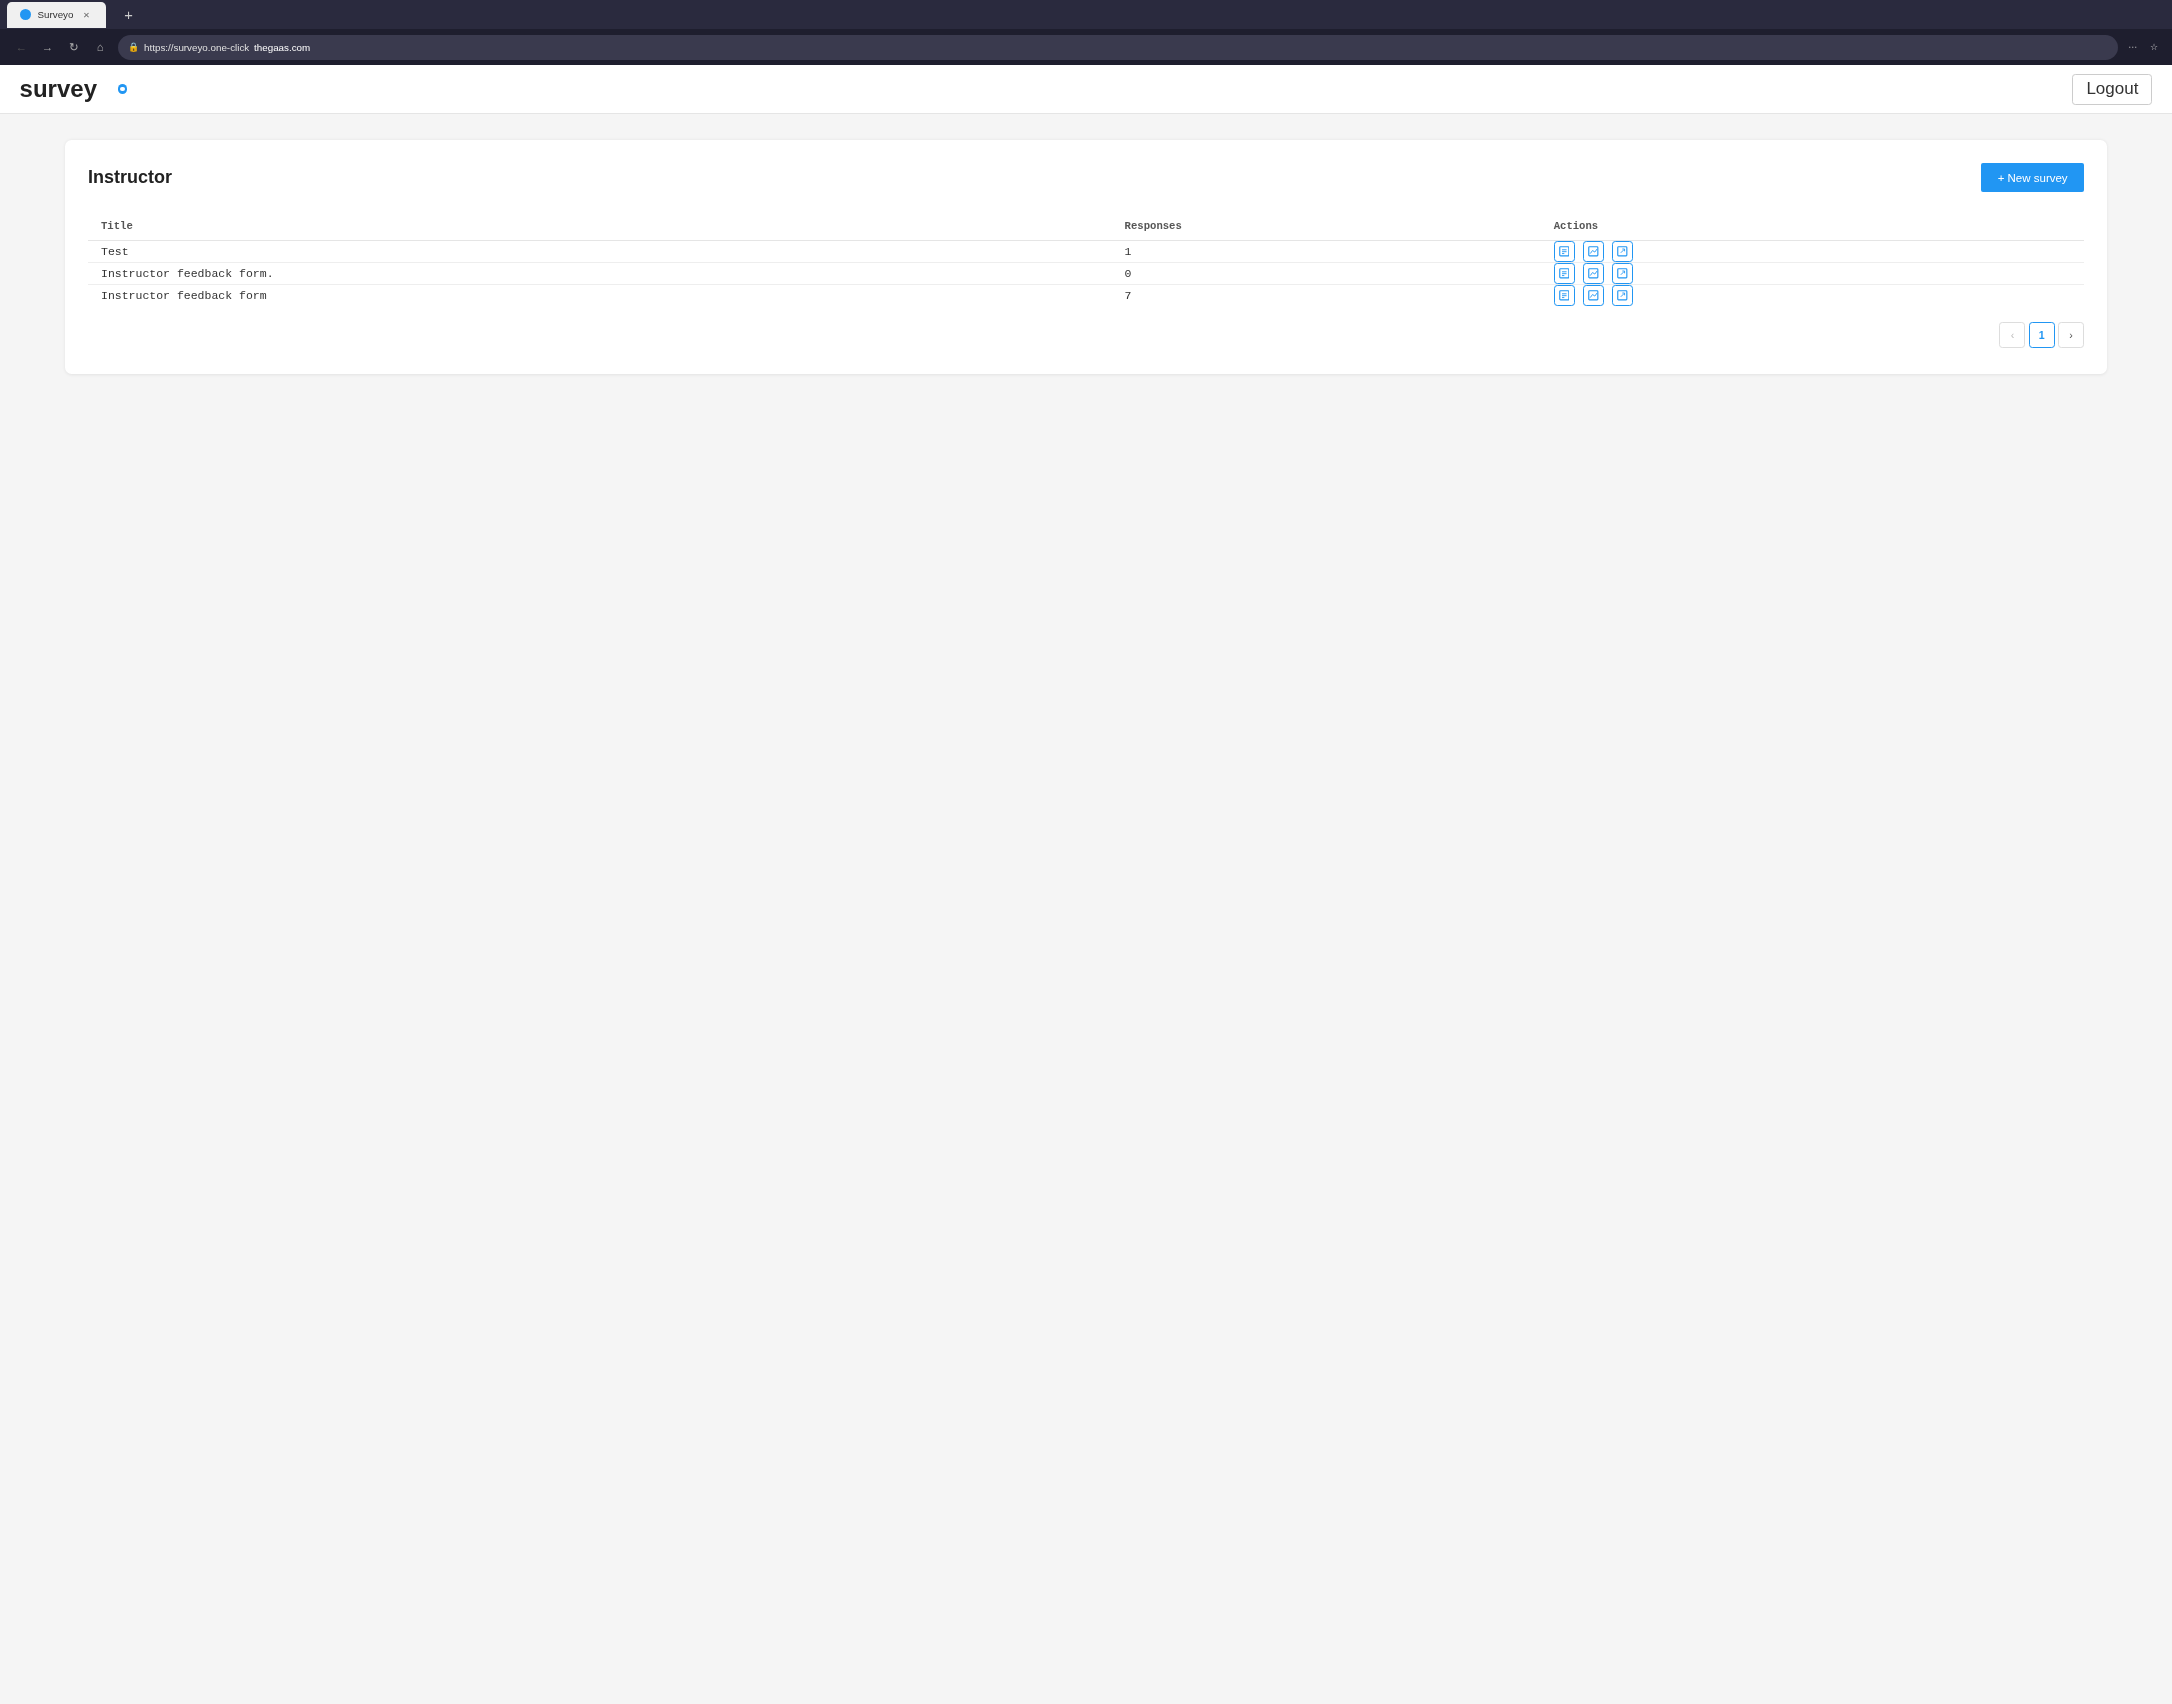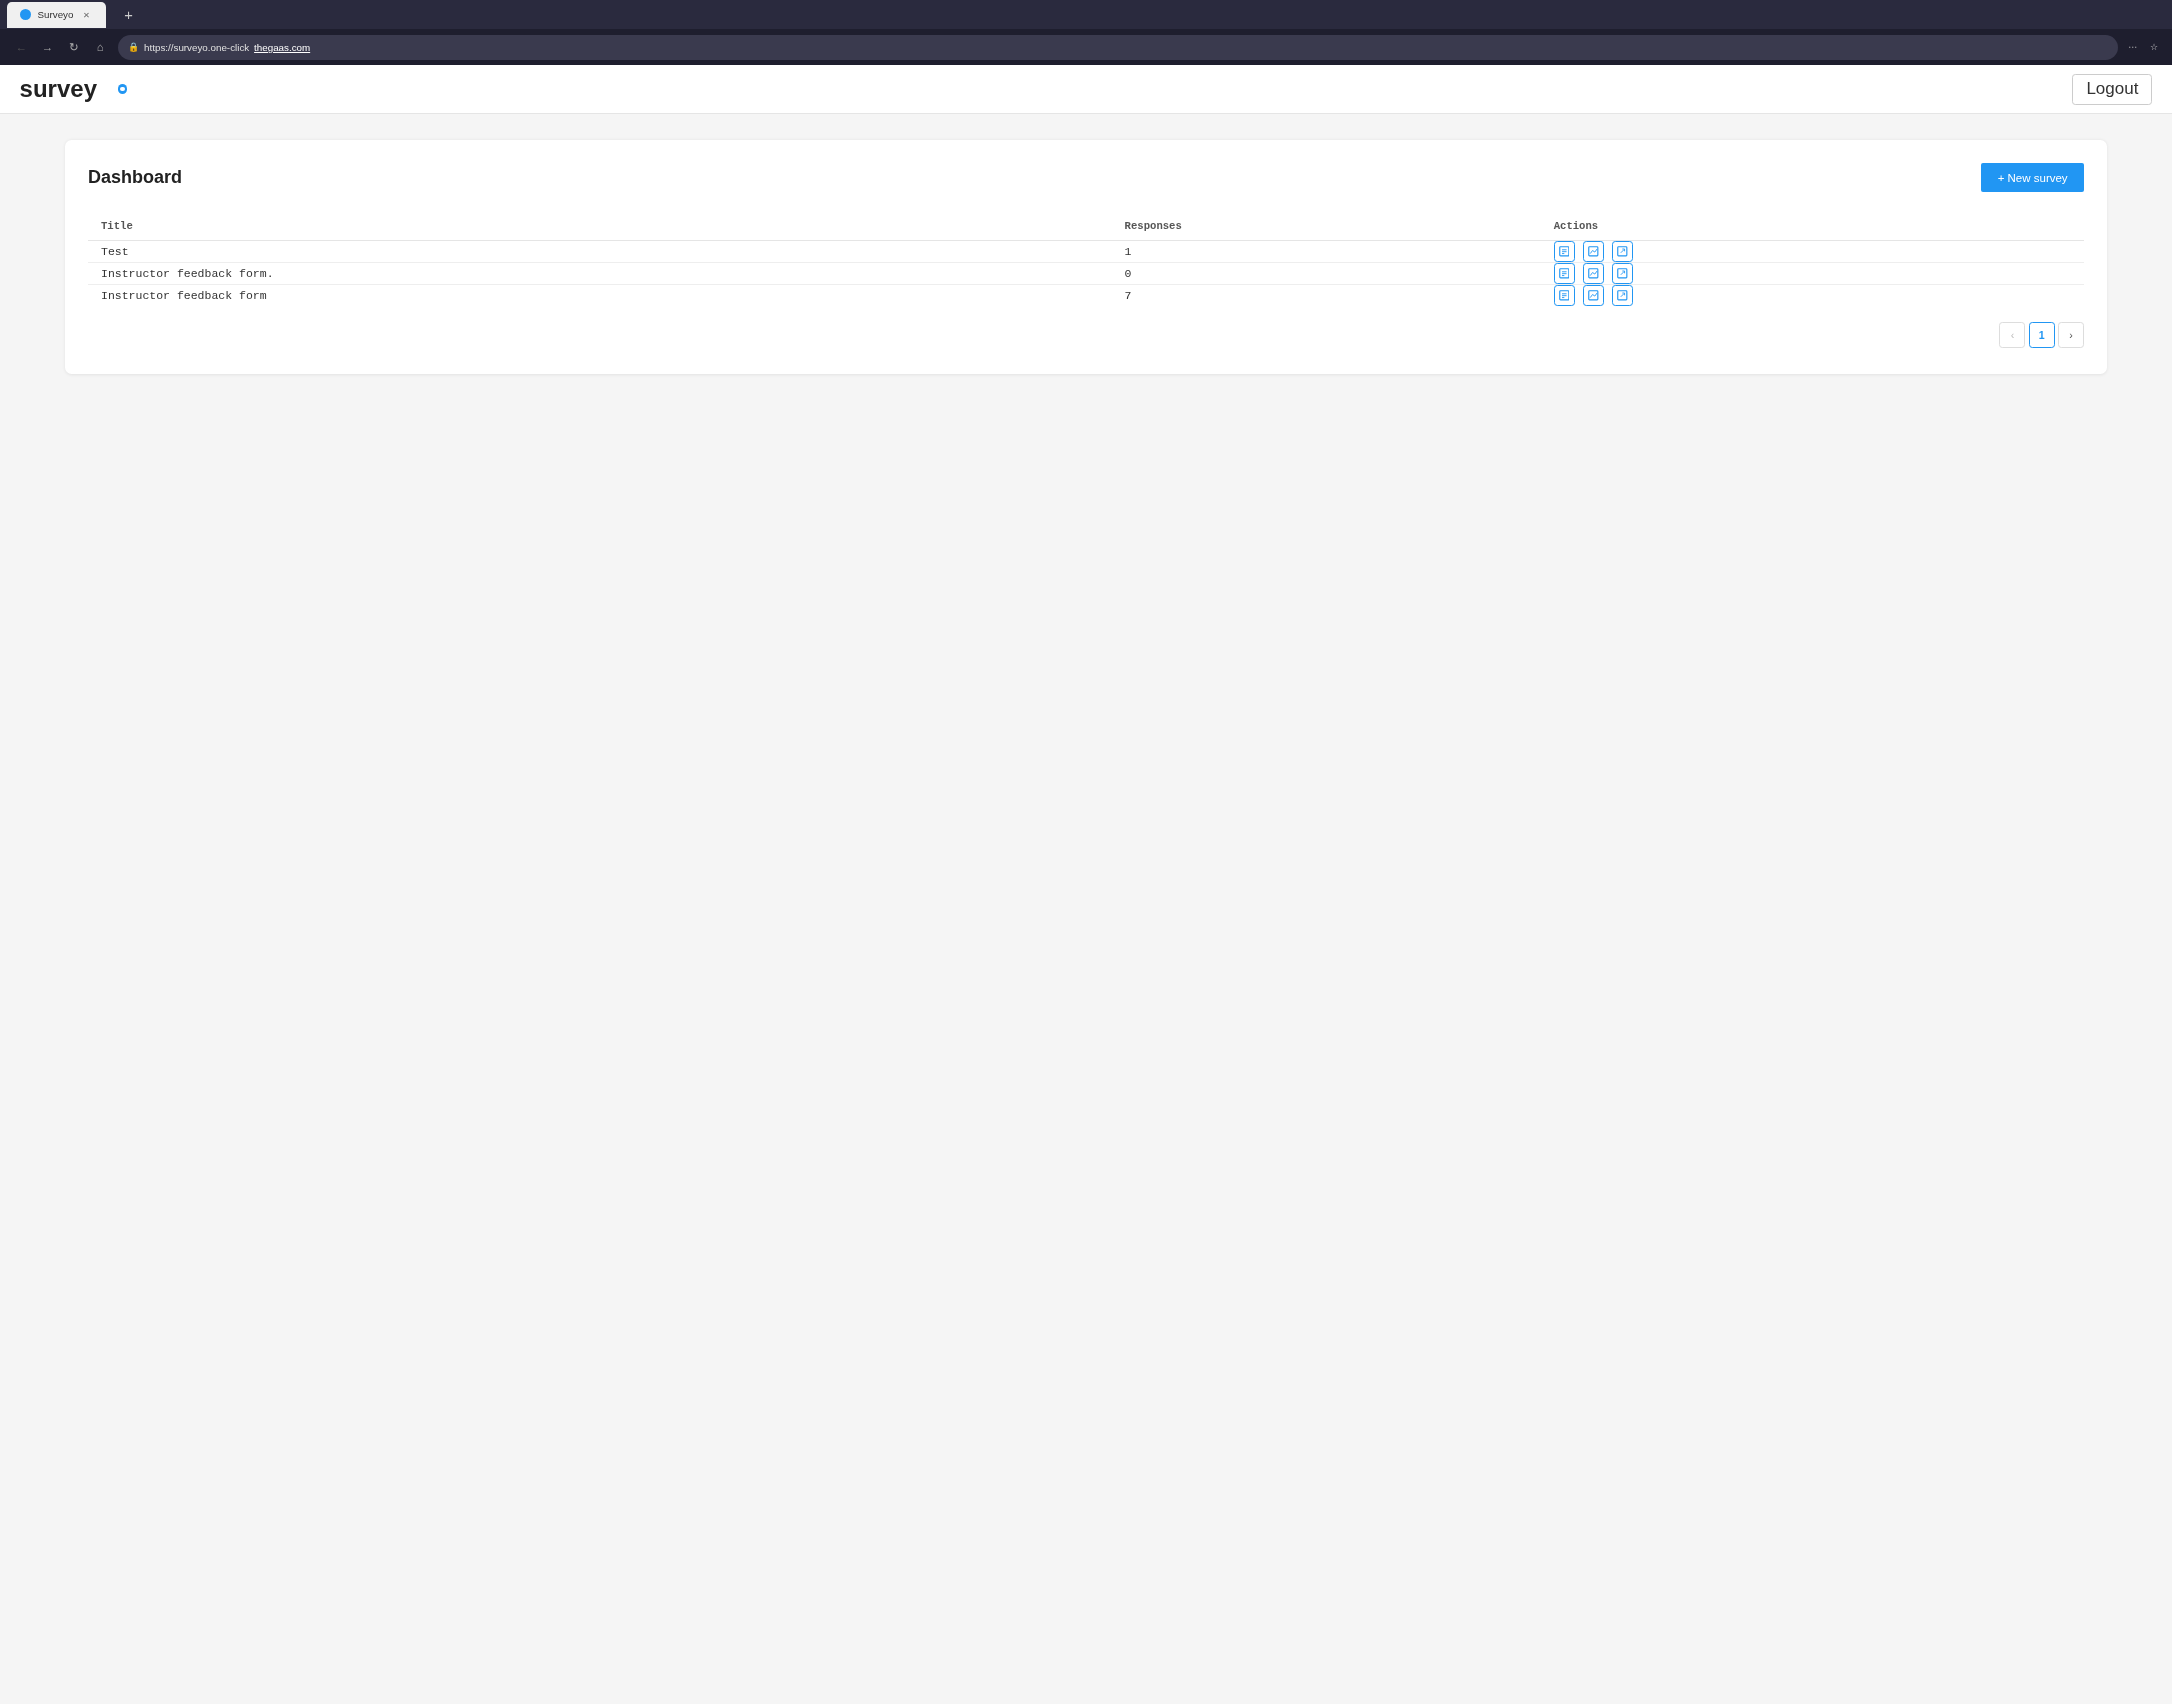--- a/index.html
+++ b/index.html
@@ -85,21 +85,21 @@
       height: 24.5px;
       display: flex;
       align-items: center;
       padding: 0 9.8px;
       gap: 4.9px;
       font-size: 9.8px;
       color: #ccc;
     }
     .lock-icon { color: #aaa; font-size: 9px; }
     .url-text { color: #e0e0e0; }
-    .url-domain { color: #fff; font-weight: 500; text-decoration: underline; }
+    .url-domain { color: #fff; font-weight: 500; }
     .browser-icons {
       display: flex;
       align-items: center;
       gap: 4.9px;
     }
     .browser-icon {
       width: 16.4px;
       height: 16.4px;
       border-radius: 50%;
       display: flex;
@@ -305,21 +305,21 @@
       <span>survey</span>
         <span class="logo-dot"></span>
     </div>
     <button class="logout-btn">Logout</button>
   </div>
 
   <div class="main-content">
     <div class="dashboard-panel">
 
       <div class="panel-header">
-        <h1 class="panel-title">Dashboard</h1>
+        <h1 class="panel-title">Instructor</h1>
         <button class="new-survey-btn">+ New survey</button>
       </div>
 
       <table class="survey-table">
         <thead>
           <tr>
             <th>Title</th>
             <th>Responses</th>
             <th>Actions</th>
           </tr>

